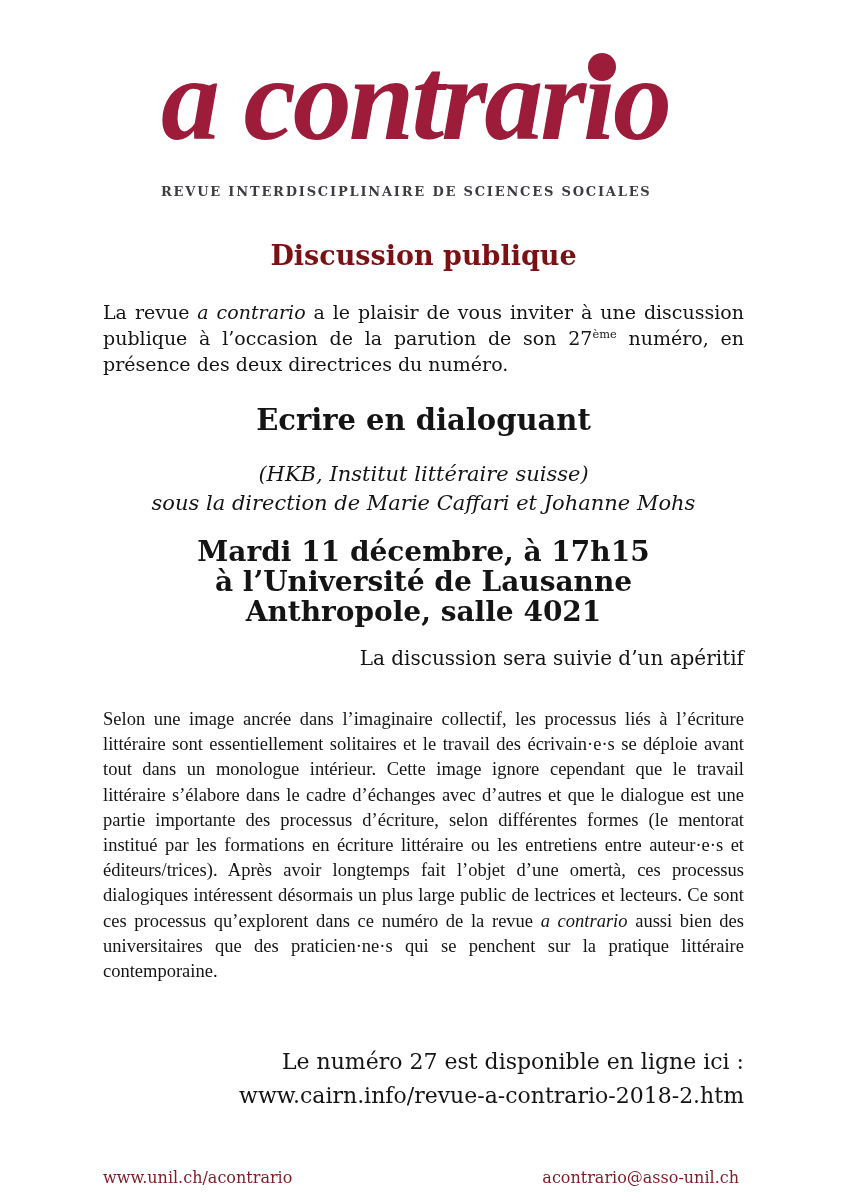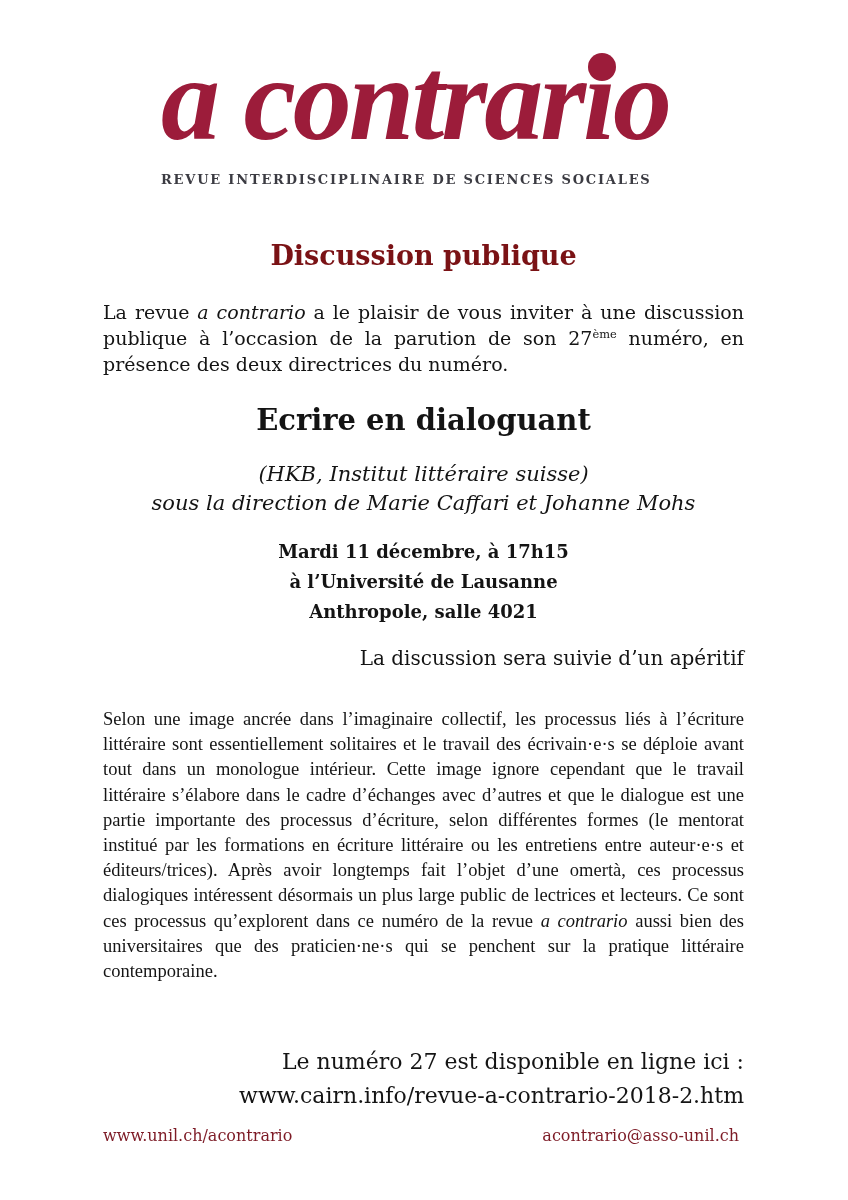--- a/index.html
+++ b/index.html
@@ -42,21 +42,21 @@
   .logo .idot {
     position: absolute;
     top: 17px;
     right: 53px;
     width: 28px;
     height: 28px;
     border-radius: 50%;
     background: var(--logo-red, #9C1C3A);
   }
   .tagline {
-    margin-top: 8px;
+    margin-top: 20px;
     font-family: "DejaVu Serif", serif;
     font-weight: bold;
     font-size: 13px;
     letter-spacing: 1.8px;
     color: var(--tagline-gray, #3B3B42);
     white-space: nowrap;
   }
 
   
   .col {
@@ -95,21 +95,21 @@
     text-align: center;
     font-style: italic;
     font-size: 21px;
     line-height: 29px;
   }
 
   .dates {
     top: 537px;
     text-align: center;
     font-weight: bold;
-    font-size: 18px;
+    font-size: 28px;
     line-height: 30px;
   }
 
   .aperitif {
     top: 646px;
     text-align: right;
     font-size: 20px;
   }
 
   .p-long {
@@ -127,21 +127,21 @@
     text-align: right;
     font-size: 22px;
     line-height: 34px;
   }
   .availability .url { color: inherit; text-decoration: none; margin-left: 22px; }
 
   .footer {
     position: absolute;
     left: 103px;
     right: 104px;
-    top: 1126px;
+    top: 1168px;
     display: flex;
     justify-content: space-between;
     font-size: 16px;
     color: var(--footer-red, #7D1B26);
   }
   .footer a { color: inherit; text-decoration: none; }
 </style>
 </head>
 <body>
 

